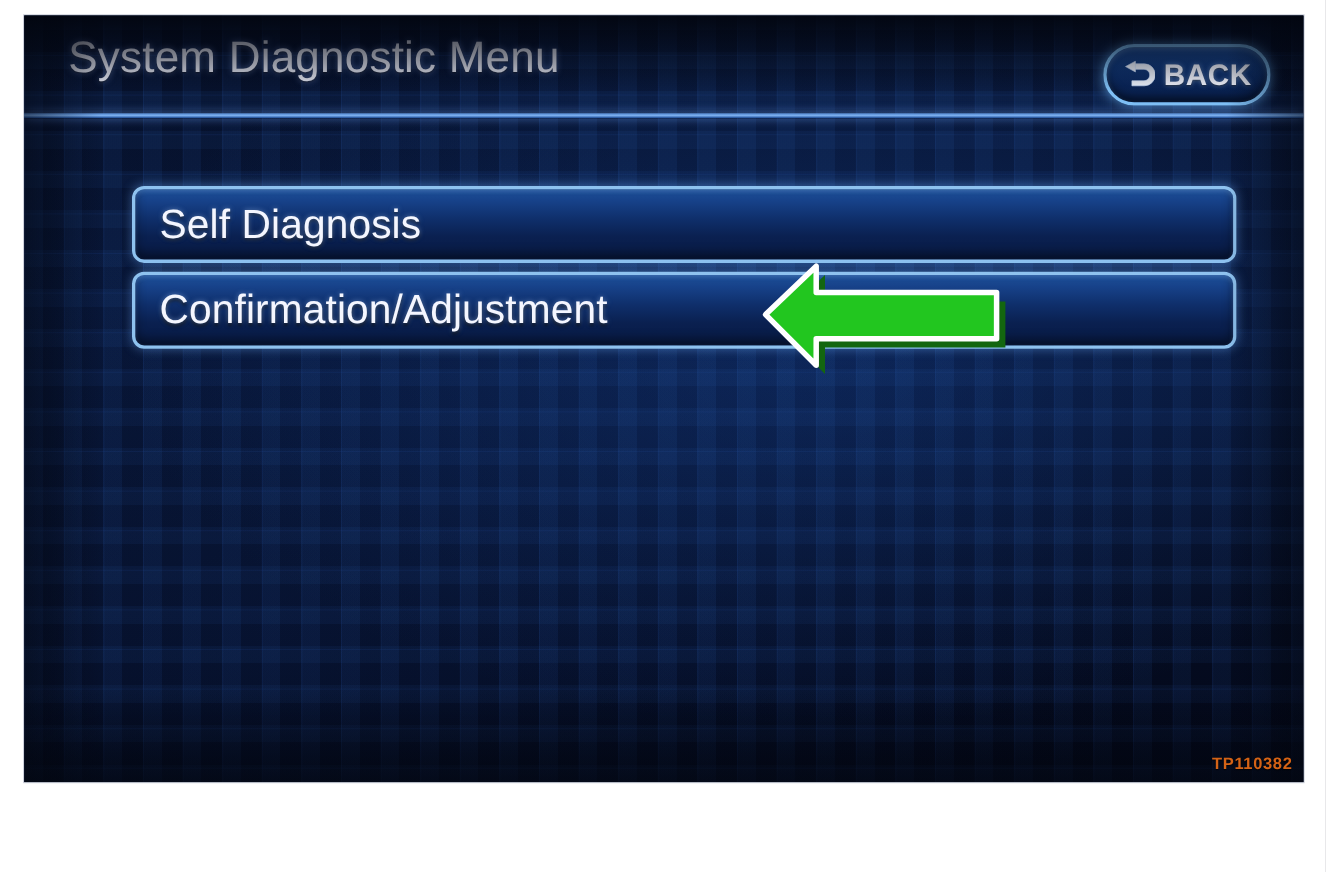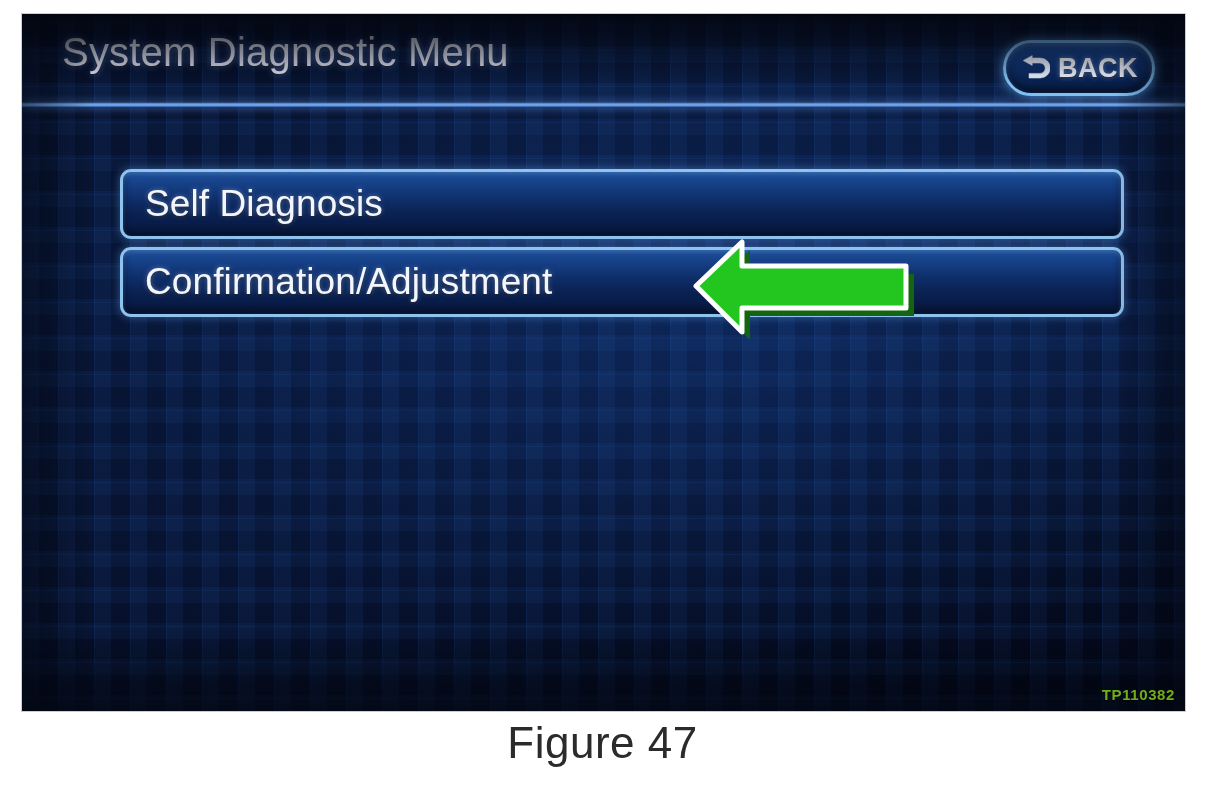--- a/index.html
+++ b/index.html
@@ -188,21 +188,21 @@
   .annotation-arrow svg { display: block; width: 100%; height: 100%; }
 
   
   .watermark {
     position: absolute;
     right: 10px;
     bottom: 8px;
     font-size: 15px;
     font-weight: 700;
     letter-spacing: 0.6px;
-    color: #84cc16;
+    color: #f97316;
     opacity: 0.85;
     text-shadow: 0 1px 1px rgba(0,0,0,0.9);
   }
 
   
   .figure-caption {
     position: absolute;
     left: 0;
     top: 718px;
     width: 1205px;
@@ -255,15 +255,14 @@
 
         <path d="M8 50 L54 6 L54 30 L218 30 L218 72 L54 72 L54 96 Z" fill="#22c61f" stroke="#ffffff" stroke-width="5" stroke-linejoin="round"></path>
       </svg>
     </div>
 
     <div class="screen-vignette"></div>
 
     <div class="watermark">TP110382</div>
   </div>
 
-  <div class="figure-caption">Figure 47</div>
 
 </div>
 
 </body></html>

